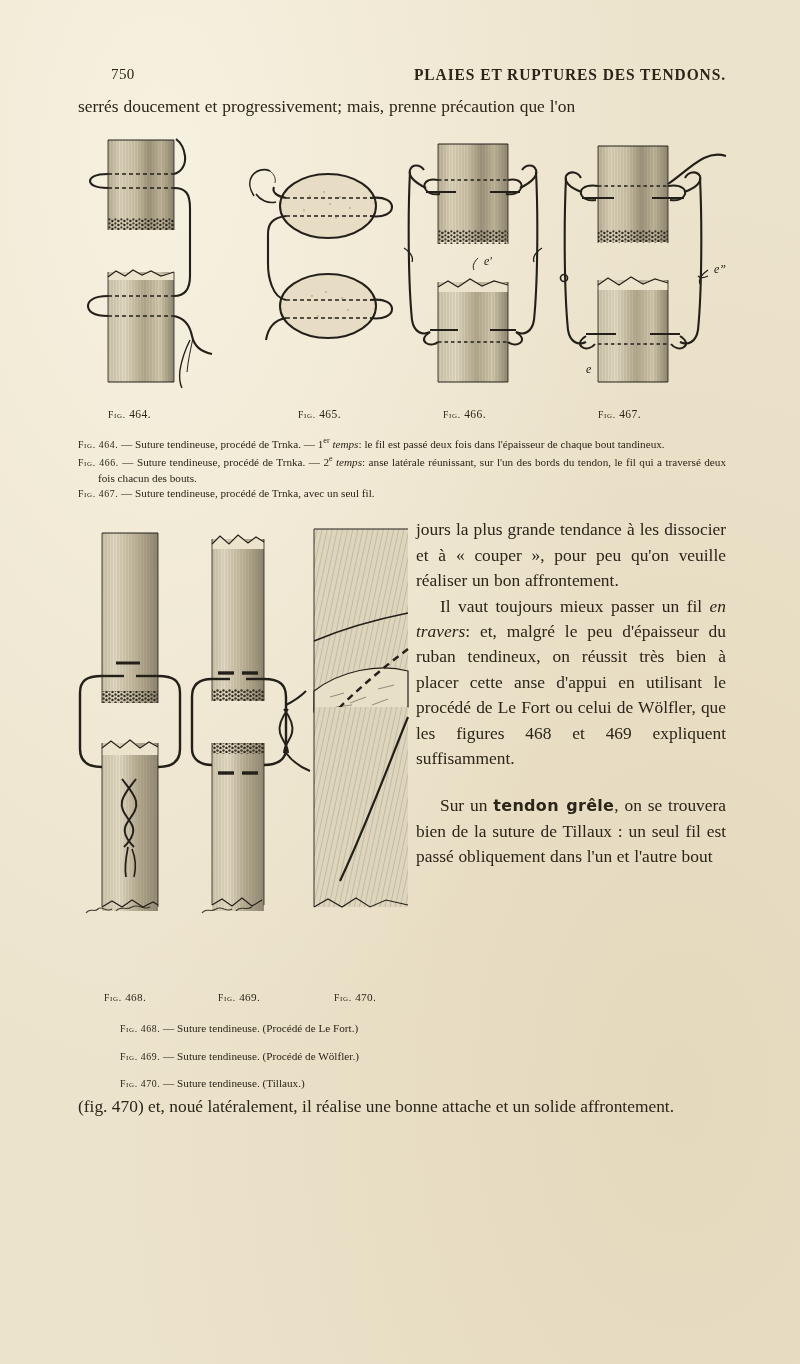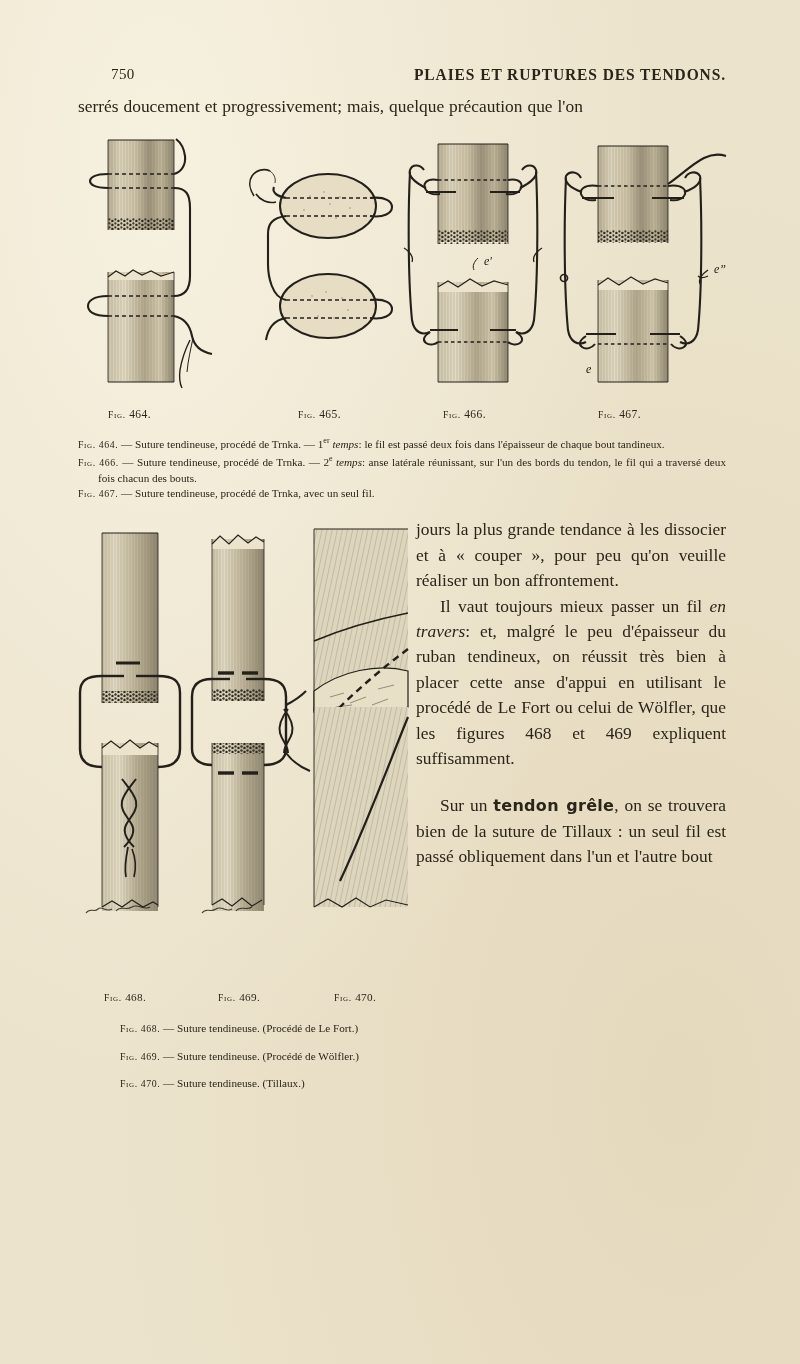--- a/index.html
+++ b/index.html
@@ -128,21 +128,21 @@
 <body>
 
 <div class="page">
  <div class="content">
 
   <div class="runhead">
     <div class="folio">750</div>
     <div class="runtitle">PLAIES ET RUPTURES DES TENDONS.</div>
   </div>
 
-  <div class="para">serrés doucement et progressivement; mais, quelque précaution que l'on</div>
+  <div class="para">serrés doucement et progressivement; mais, prenne précaution que l'on</div>
 
   <div class="plate1">
     <svg width="648" height="278" viewBox="0 0 648 278">
       <defs>
         <linearGradient id="fib1" x1="0" y1="0" x2="1" y2="0">
           <stop offset="0%" stop-color="#b9ae94"></stop>
           <stop offset="18%" stop-color="#dcd4bc"></stop>
           <stop offset="42%" stop-color="#cdc3a8"></stop>
           <stop offset="62%" stop-color="#9d937c"></stop>
           <stop offset="80%" stop-color="#bfb59a"></stop>
@@ -529,15 +529,16 @@
         <span>Suture tendineuse. (Procédé de Wölfler.)</span>
       </div>
       <div class="cap">
         <span class="fg">Fig. 470.</span>
         <span>—</span>
         <span>Suture tendineuse. (Tillaux.)</span>
       </div>
     </div>
   </div>
 
+  <div class="endpara">(fig. 470) et, noué latéralement, il réalise une bonne attache et un solide affrontement.</div>
 
  </div>
 </div>
 
 </body></html>

